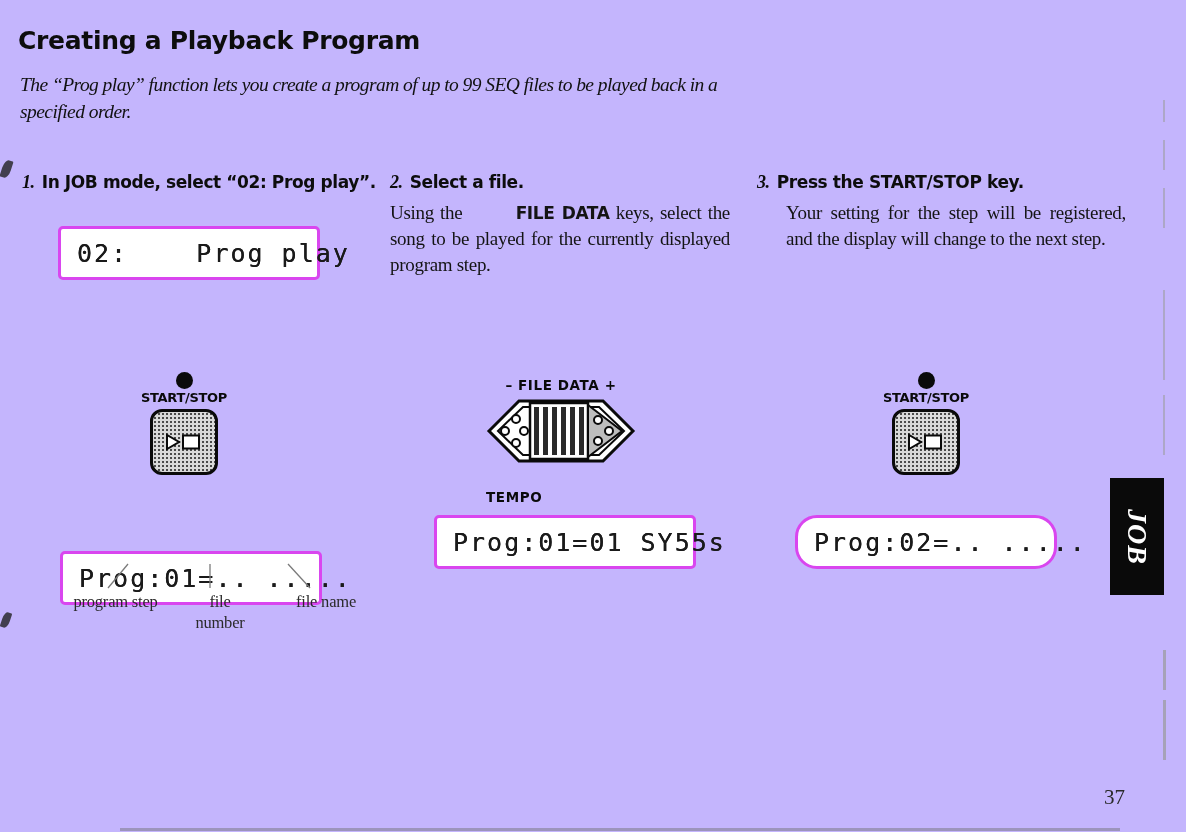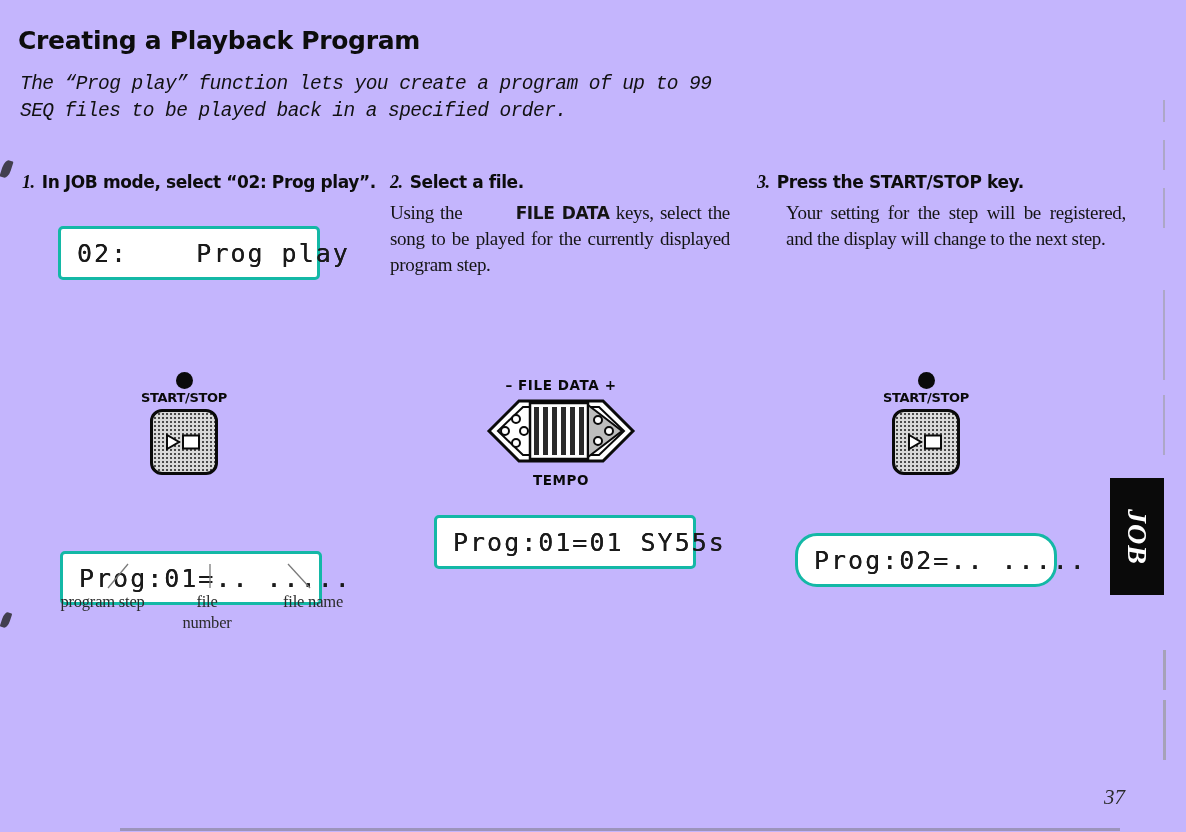--- a/index.html
+++ b/index.html
@@ -29,21 +29,21 @@
     letter-spacing: -0.3px;
     color: #0d0d0d;
     white-space: nowrap;
   }
 
   #intro {
     position: absolute;
     left: 20px;
     top: 71px;
     width: 730px;
-    font-family: Liberation Mono, monospace;
+    font-family: Liberation Serif, serif;
     font-style: italic;
     font-size: 19.5px;
     line-height: 27px;
     letter-spacing: -0.55px;
     color: #111111;
   }
 
   
   .col-head {
     position: absolute;
@@ -99,42 +99,42 @@
   #para-left b {
     font-family: "DejaVu Sans", sans-serif;
     font-weight: bold;
     font-size: 17px;
     letter-spacing: -0.4px;
   }
 
   
   .lcd {
     position: absolute;
-    border: 3px solid #14b8a6;
+    border: 3px solid #d946ef;
     border-radius: 5px;
     background: #ffffff;
     box-sizing: border-box;
     display: flex;
     align-items: center;
   }
   .lcd-text {
     font-family: "DejaVu Sans Mono", monospace;
     font-size: 25px;
     letter-spacing: 2px;
     white-space: pre;
     color: #1a1a1a;
     padding-left: 16px;
     
     text-shadow: 0 0 0.6px #1a1a1a;
   }
 
   #lcd-mode   { left: 58px;  top: 226px; width: 262px; height: 54px; }
   #lcd-step1  { left: 60px;  top: 515px; width: 262px; height: 54px; margin-top: 36px; }
   #lcd-step2  { left: 434px; top: 515px; width: 262px; height: 54px; }
-  #lcd-step3  { left: 795px; top: 533px; width: 262px; height: 54px; border-radius: 22px; }
+  #lcd-step3  { left: 795px; top: 515px; width: 262px; height: 54px; border-radius: 22px; }
 
   
   .ss-group { position: absolute; width: 116px; }
   #ss-left  { left: 126px; top: 372px; }
   #ss-right { left: 868px; top: 372px; }
 
   .ss-dot {
     width: 17px; height: 17px;
     border-radius: 50%;
     background: #0a0a0a;
@@ -179,29 +179,29 @@
     letter-spacing: 0.6px;
     text-align: center;
     color: #0a0a0a;
     margin-bottom: 2px;
   }
   .wheel-label-bottom {
     font-family: "DejaVu Sans", sans-serif;
     font-weight: bold;
     font-size: 13.5px;
     letter-spacing: 0.6px;
-    text-align: center;
+    text-align: left;
     color: #0a0a0a;
-    margin-top: 1px;
+    margin-top: 18px;
   }
 
   
   #callouts {
     position: absolute;
-    left: 45px;
+    left: 58px;
     top: 588px;
     width: 330px;
     height: 50px;
   }
   .callout {
     position: absolute;
     font-family: "Liberation Serif", serif;
     font-size: 16.5px;
     line-height: 21px;
     letter-spacing: -0.2px;
@@ -243,21 +243,20 @@
     transform: rotate(90deg);
     white-space: nowrap;
   }
 
   
   #page-number {
     position: absolute;
     left: 1104px;
     top: 785px;
     font-family: "Liberation Serif", serif;
-    font-style: italic;
     font-size: 21px;
     color: #2a2a2a;
   }
 
   
   .artifact { position: absolute; background: #9a9a9a; opacity: .55; }
   #art-r1 { left: 1163px; top: 100px; width: 2px; height: 22px; }
   #art-r2 { left: 1163px; top: 140px; width: 2px; height: 30px; }
   #art-r3 { left: 1163px; top: 188px; width: 2px; height: 40px; }
   #art-r4 { left: 1163px; top: 290px; width: 2px; height: 90px; }

